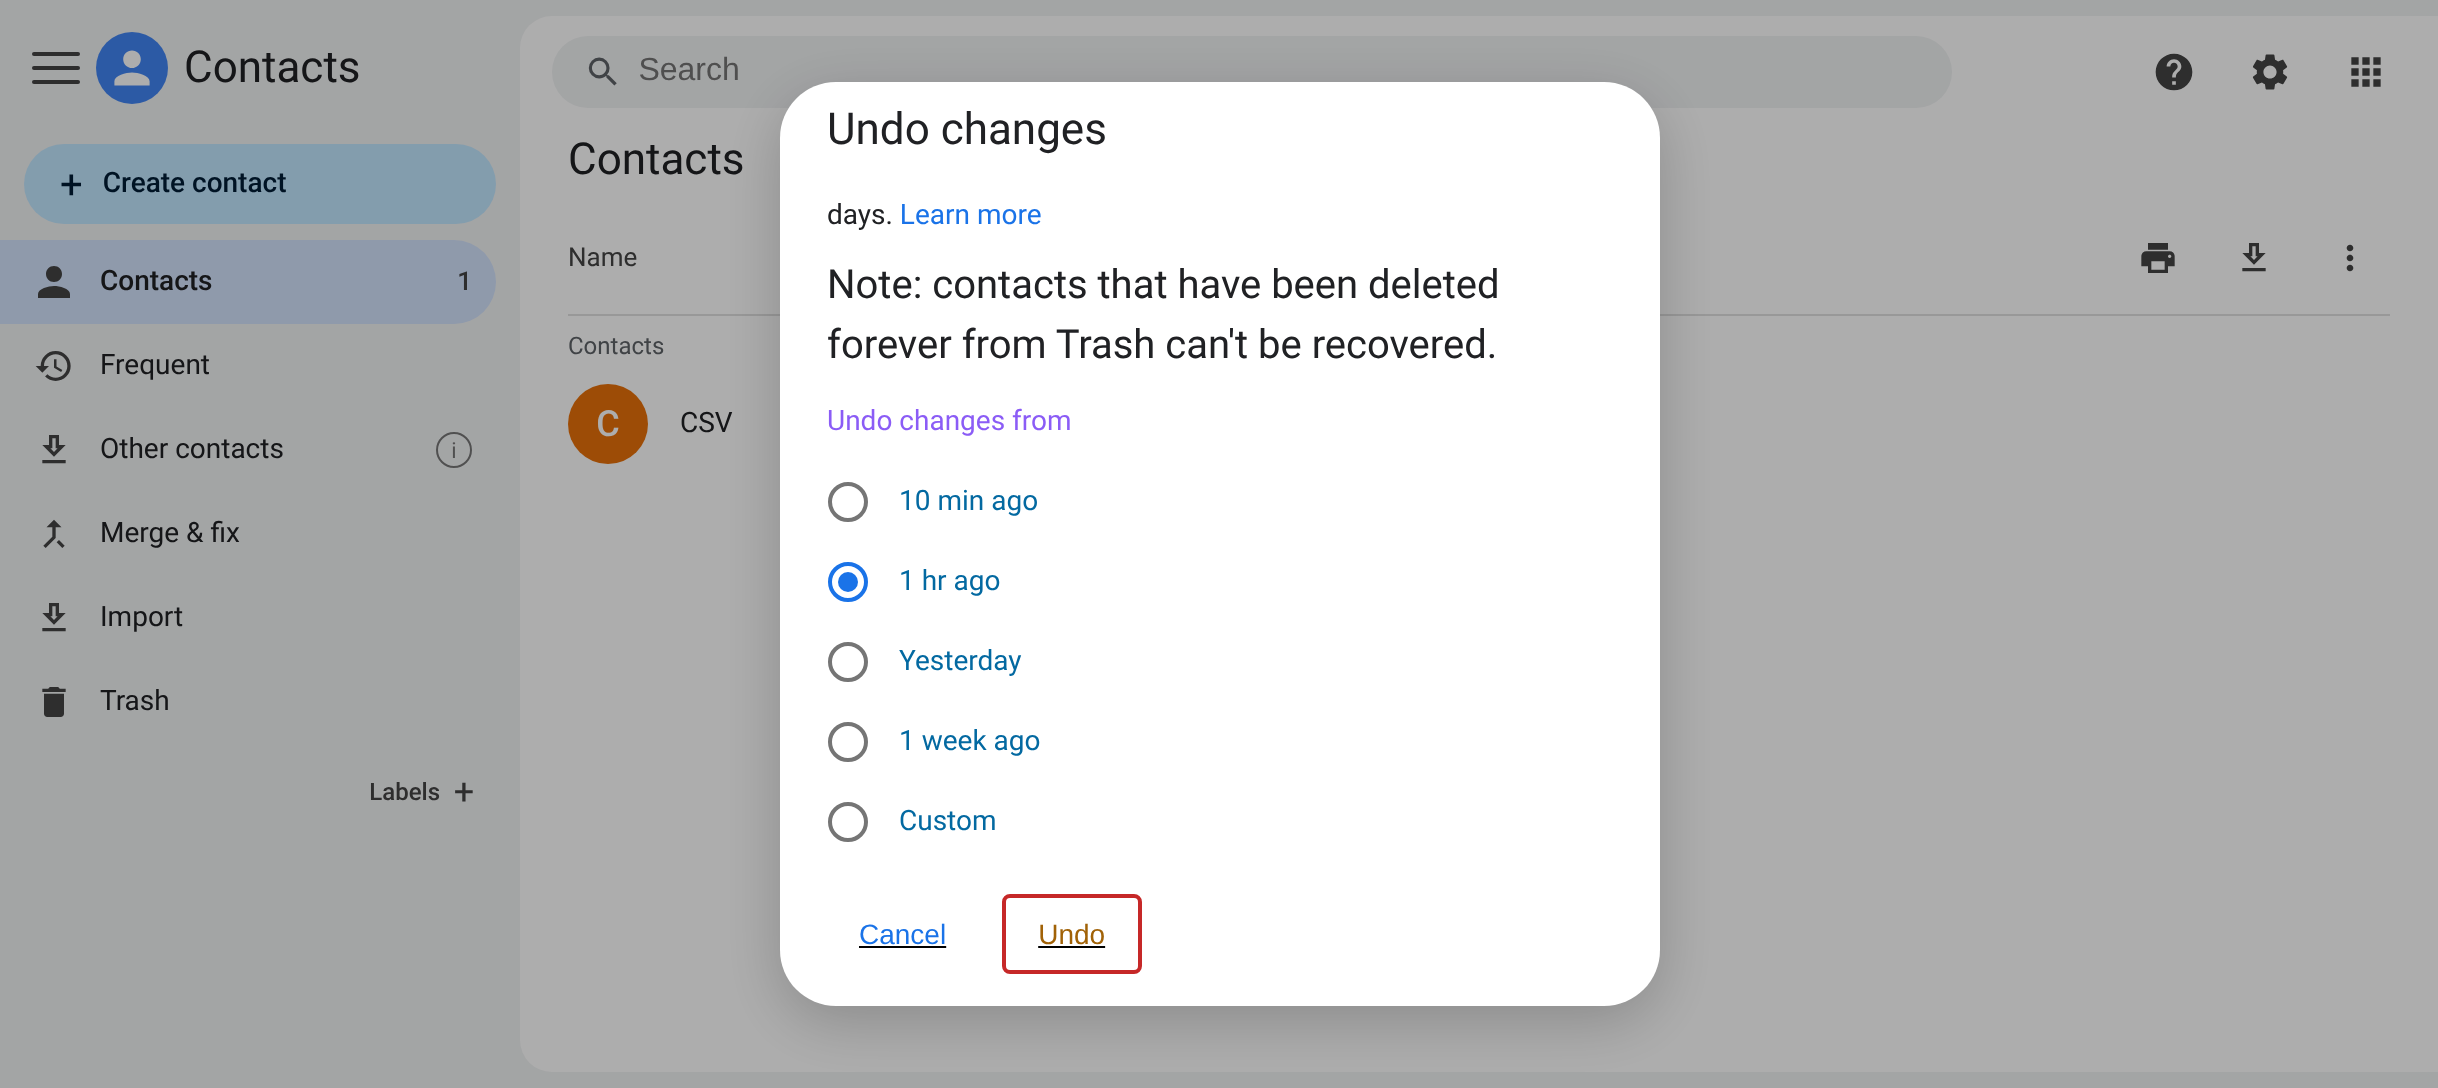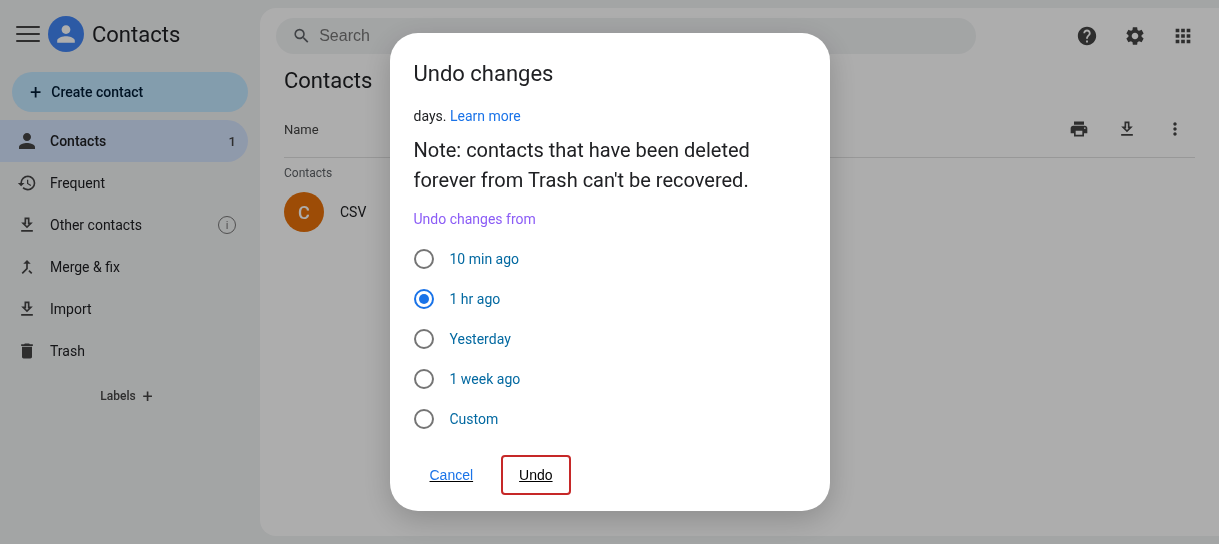--- a/index.html
+++ b/index.html
@@ -117,21 +117,21 @@
       font-weight: 500;
       color: #444;
       padding: 12px 16px 4px;
       text-transform: none;
       letter-spacing: 0;
     }
 
     .labels-header {
       display: flex;
       align-items: center;
-      justify-content: center;
+      justify-content: flex-end;
       padding: 12px 16px 4px;
     }
     .labels-header-text {
       font-size: 12px;
       font-weight: 500;
       color: #444;
     }
     .labels-add-btn {
       width: 24px; height: 24px;
       display: flex; align-items: center; justify-content: center;
@@ -259,21 +259,21 @@
       border-radius: 28px;
       width: 440px;
       max-height: 500px;
       overflow: hidden;
       display: flex;
       flex-direction: column;
       box-shadow: 0 8px 30px rgba(0,0,0,0.2);
     }
 
     .modal-header {
-      padding: 28px 24px 8px;
+      padding: 12px 24px 8px;
       flex-shrink: 0;
     }
 
     .modal-title {
       font-size: 22px;
       font-weight: 400;
       color: #202124;
       margin-bottom: 12px;
     }
 
@@ -366,21 +366,21 @@
       font-size: 14px;
       font-weight: 500;
       padding: 10px 16px;
       border-radius: 4px;
       cursor: pointer;
     }
 
     .btn-undo {
       background: transparent;
       border: 2px solid #c62828;
-      color: #000000;
+      color: #a16207;
       font-size: 14px;
       font-weight: 500;
       padding: 10px 16px;
       border-radius: 4px;
       cursor: pointer;
     }
   </style>
 </head>
 <body>
 

